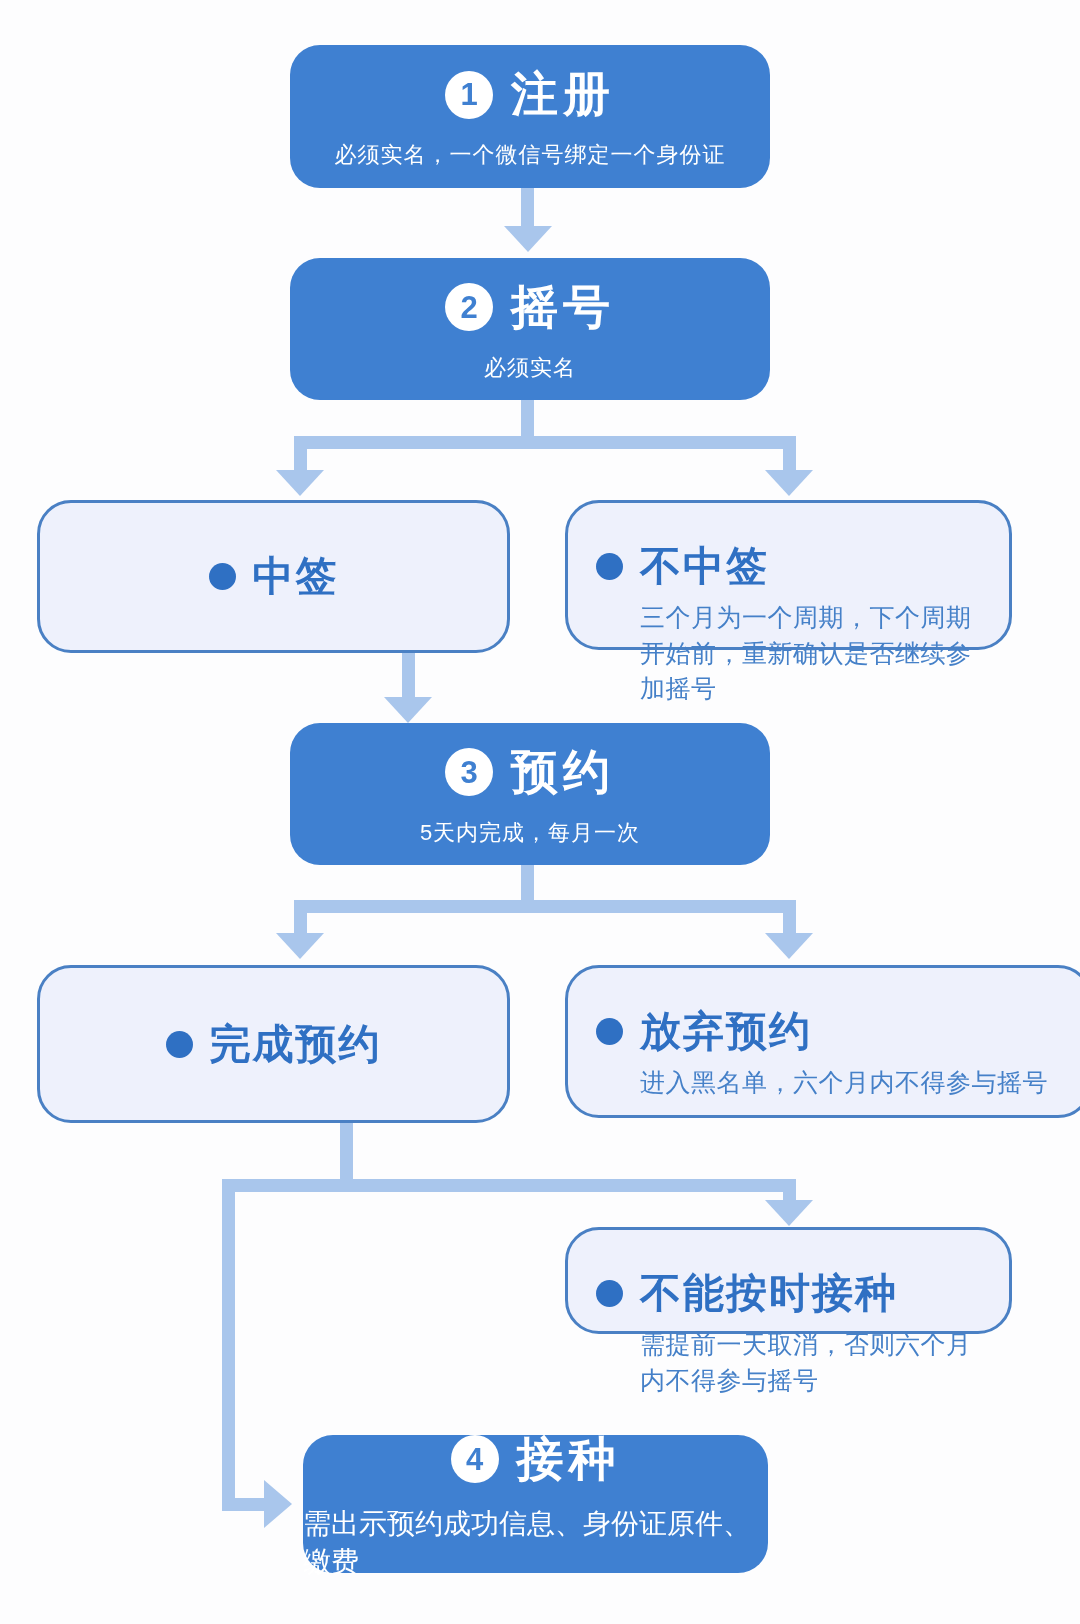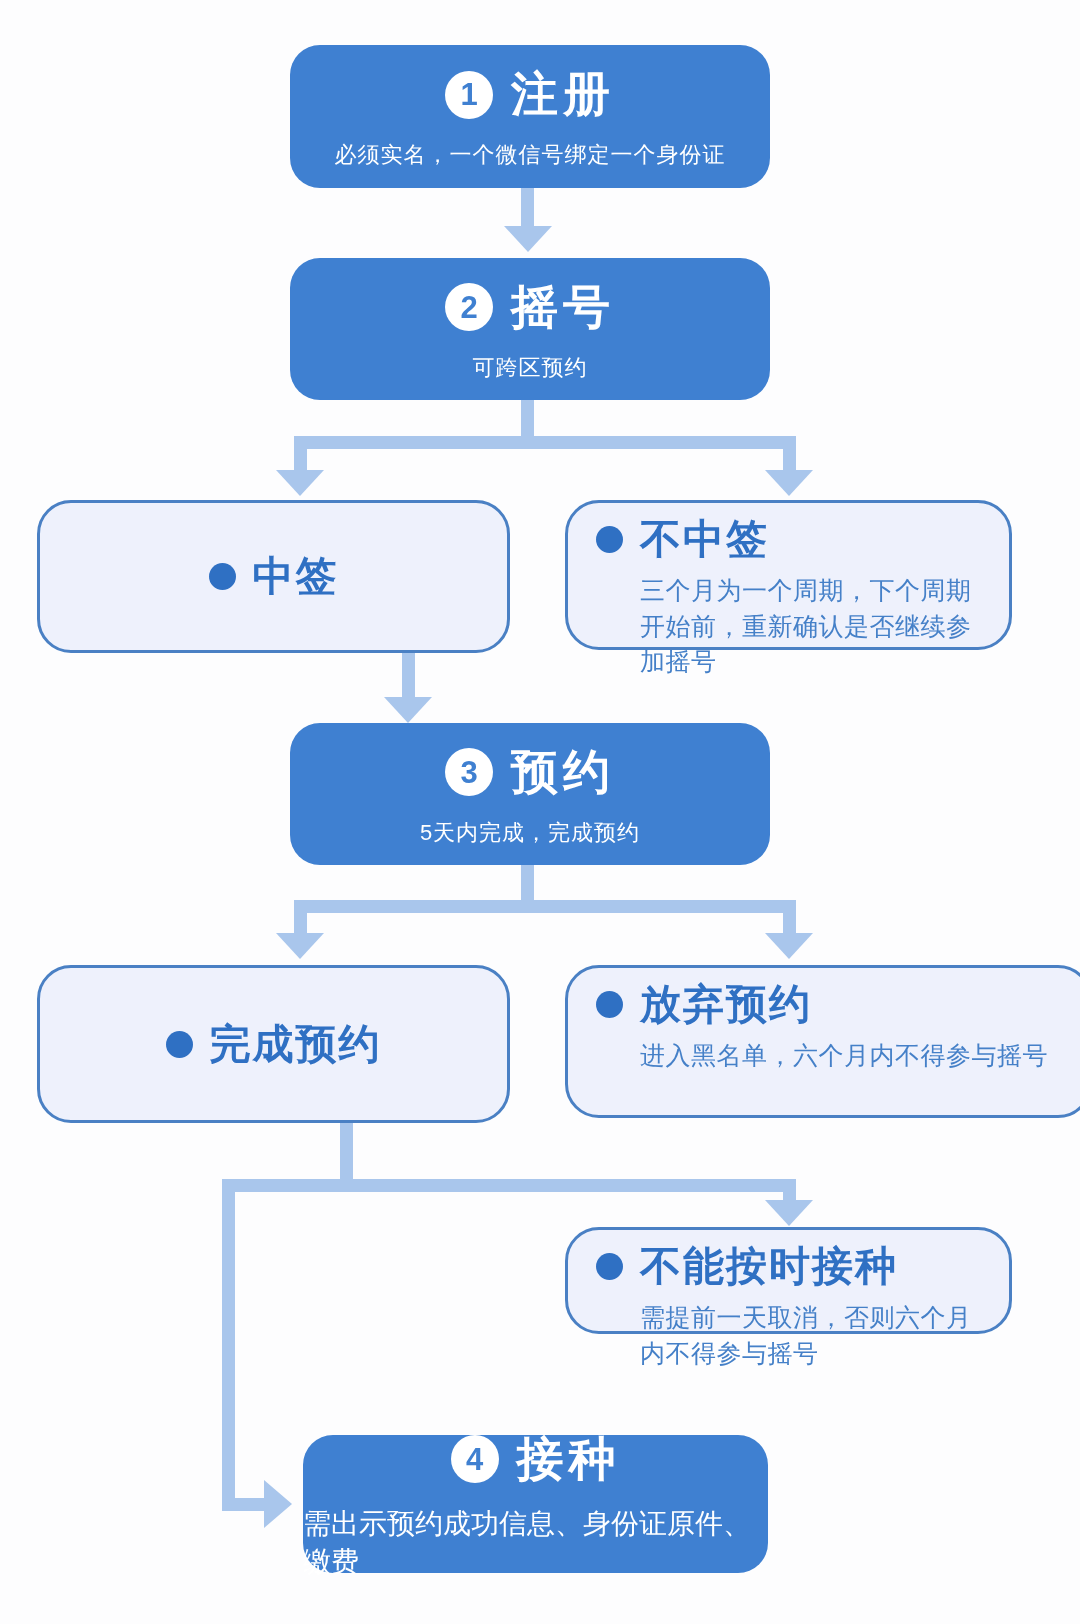--- a/index.html
+++ b/index.html
@@ -30,21 +30,21 @@
   .lightbox{
     position:absolute; background:#eef1fc; border:3px solid #4a80c4;
     border-radius:34px; color:#2f70c3;
   }
   .lightbox.centered{ display:flex; align-items:center; justify-content:center; }
   .lb-title-row{ display:flex; align-items:center; gap:17px; }
   .bullet{
     width:27px; height:27px; border-radius:50%; background:#2f70c3; flex:0 0 auto;
   }
   .lb-title{ font-size:41px; font-weight:bold; letter-spacing:2px; color:#2f70c3; }
-  .lb-body{ padding:9px 28px 0 28px; }
+  .lb-body{ padding:36px 28px 0 28px; }
   .lb-desc{
     margin-left:44px; margin-top:6px; font-size:25px; line-height:1.42;
     color:#4580c8; letter-spacing:0.5px;
   }
 
   
   .v-stem,.h-bar{ position:absolute; background:#a9c6ec; }
   .head-down{
     position:absolute; width:0; height:0;
     border-left:24px solid transparent; border-right:24px solid transparent;
@@ -70,21 +70,21 @@
   </div>
 
   <div class="v-stem" style="left:521px; top:188px; width:13px; height:38px;"></div>
   <div class="head-down" style="left:504px; top:226px;"></div>
 
   <div class="bluebox" style="left:290px; top:258px; width:480px; height:142px;">
     <div class="title-row">
       <span class="num-circle">2</span>
       <span class="box-title">摇号</span>
     </div>
-    <div class="box-sub">可跨区预约</div>
+    <div class="box-sub">必须实名</div>
   </div>
 
   <div class="v-stem" style="left:521px; top:400px; width:13px; height:36px;"></div>
   <div class="h-bar" style="left:294px; top:436px; width:502px; height:13px;"></div>
   <div class="v-stem" style="left:294px; top:449px; width:13px; height:21px;"></div>
   <div class="head-down" style="left:276px; top:470px;"></div>
   <div class="v-stem" style="left:783px; top:449px; width:13px; height:21px;"></div>
   <div class="head-down" style="left:765px; top:470px;"></div>
 
   <div class="lightbox centered" style="left:37px; top:500px; width:473px; height:153px;">
@@ -105,21 +105,21 @@
   </div>
 
   <div class="v-stem" style="left:402px; top:653px; width:13px; height:44px;"></div>
   <div class="head-down" style="left:384px; top:697px;"></div>
 
   <div class="bluebox" style="left:290px; top:723px; width:480px; height:142px;">
     <div class="title-row">
       <span class="num-circle">3</span>
       <span class="box-title">预约</span>
     </div>
-    <div class="box-sub">5天内完成，完成预约</div>
+    <div class="box-sub">5天内完成，每月一次</div>
   </div>
 
   <div class="v-stem" style="left:521px; top:865px; width:13px; height:35px;"></div>
   <div class="h-bar" style="left:294px; top:900px; width:502px; height:13px;"></div>
   <div class="v-stem" style="left:294px; top:913px; width:13px; height:20px;"></div>
   <div class="head-down" style="left:276px; top:933px;"></div>
   <div class="v-stem" style="left:783px; top:913px; width:13px; height:20px;"></div>
   <div class="head-down" style="left:765px; top:933px;"></div>
 
   <div class="lightbox centered" style="left:37px; top:965px; width:473px; height:158px;">

